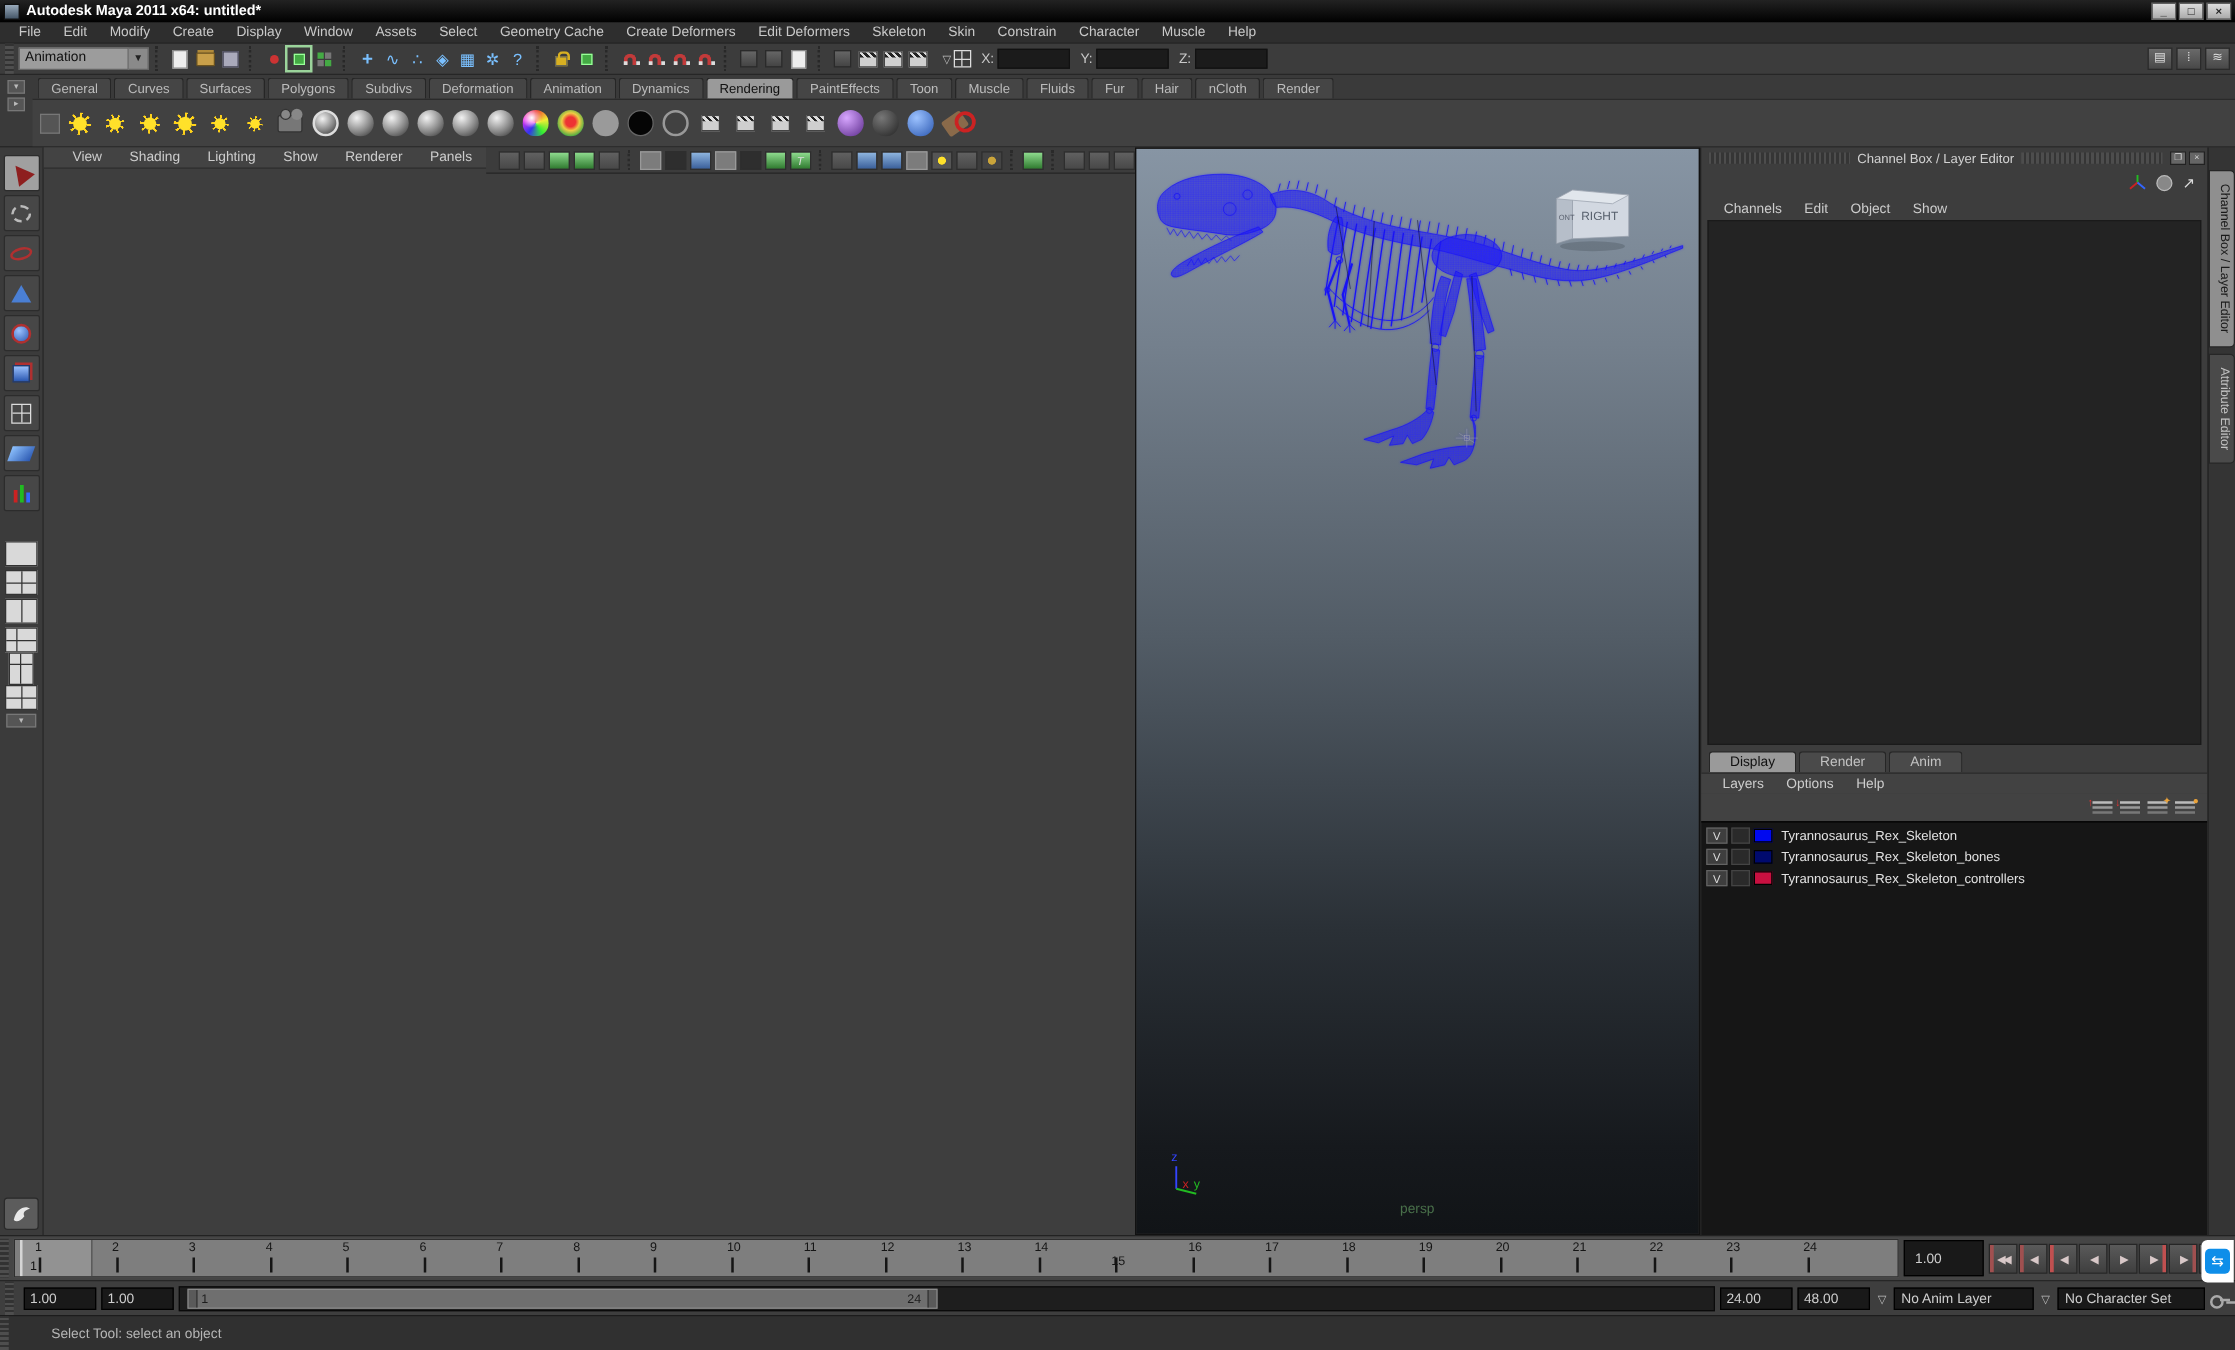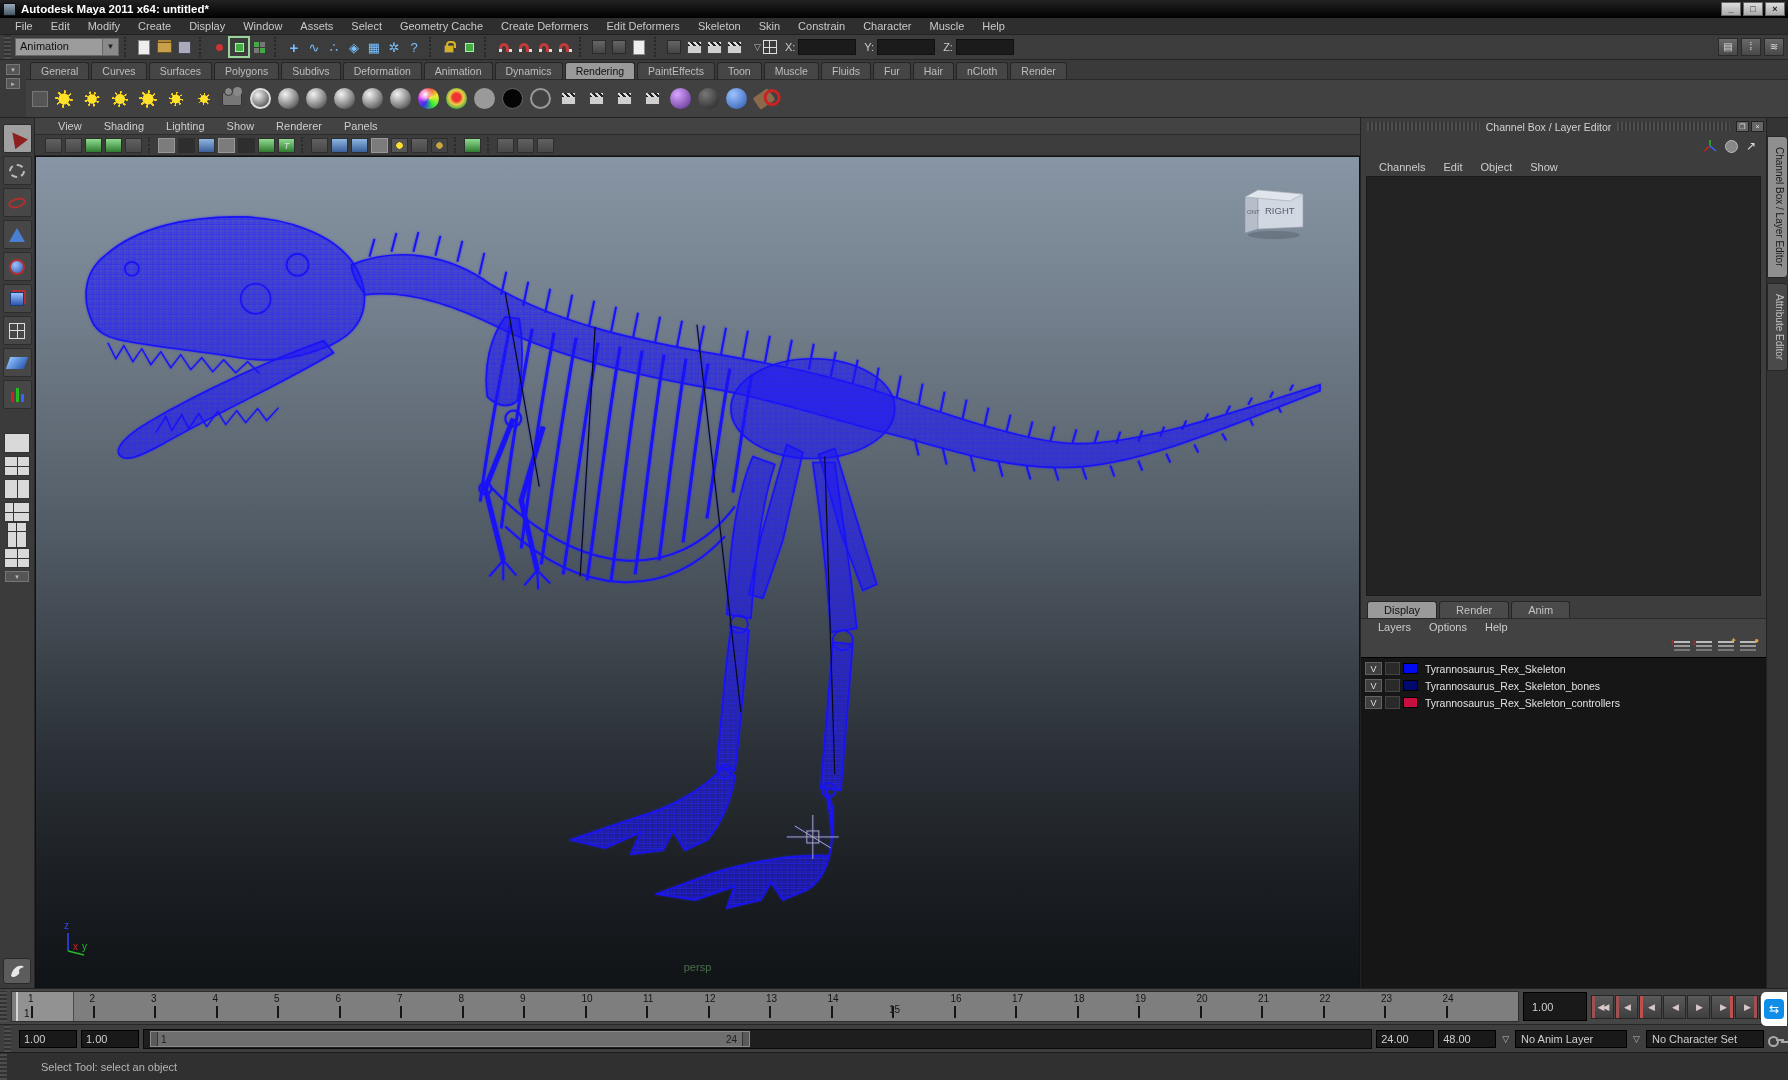--- a/index.html
+++ b/index.html
@@ -97,21 +97,21 @@
   .softc { width:18px; height:12px; background:linear-gradient(120deg,#8fc3ff,#2a57b0); transform:skewX(-20deg); }
   .tripod { display:flex; gap:2px; align-items:flex-end; }
   .tripod i { width:3px; display:block; }
   .layoutb { width:26px; height:20px; background:#d9d9d9; border:1px solid #333; }
   .lay2 { background:linear-gradient(#333 0 0) 50% 0/1px 100% no-repeat,#d9d9d9; }
   .lay4 { background:linear-gradient(#333 0 0) 50% 0/1px 100% no-repeat,linear-gradient(#333 0 0) 0 50%/100% 1px no-repeat,#d9d9d9; }
   .lay3 { background:linear-gradient(#333 0 0) 35% 0/1px 100% no-repeat,linear-gradient(#333 0 0) 35% 50%/100% 1px no-repeat,#d9d9d9; }
   .dragonb { width:28px; height:26px; background:#5c5c5c; border:1px solid #2a2a2a; border-radius:3px; margin-top:auto; margin-bottom:4px; display:flex; align-items:center; justify-content:center; }
 
   
-  .vppanel { flex:1; display:flex; flex-direction:column; min-width:0; background:#3e3e3e; }
+  .vppanel { flex:1; display:flex; flex-direction:row; min-width:0; background:#3e3e3e; }
   .vpmenu { height:17px; display:flex; align-items:center; padding-left:12px; background:#434343; border-bottom:1px solid #2c2c2c; }
   .vpmenu span { padding:0 11px; color:#cdcdcd; }
   .vptools { height:21px; background:#3c3c3c; display:flex; align-items:center; gap:3px; padding-left:10px; border-bottom:1px solid #242424; }
   .vicon { width:17px; height:15px; border:1px solid #2e2e2e; background:linear-gradient(#616161,#484848); font-size:9px; color:#ddd; text-align:center; line-height:14px; }
   .vi-press { background:#7c7c7c; border-color:#999; }
   .vi-blue { background:linear-gradient(#8fb6e0,#3a5f9a); }
   .vi-green { background:linear-gradient(#8fdc8f,#2f7a2f); }
   .vi-dark { background:#2e2e2e; }
   .vsep { width:4px; height:16px; border-left:2px dotted #2a2a2a; margin:0 3px; }
 

